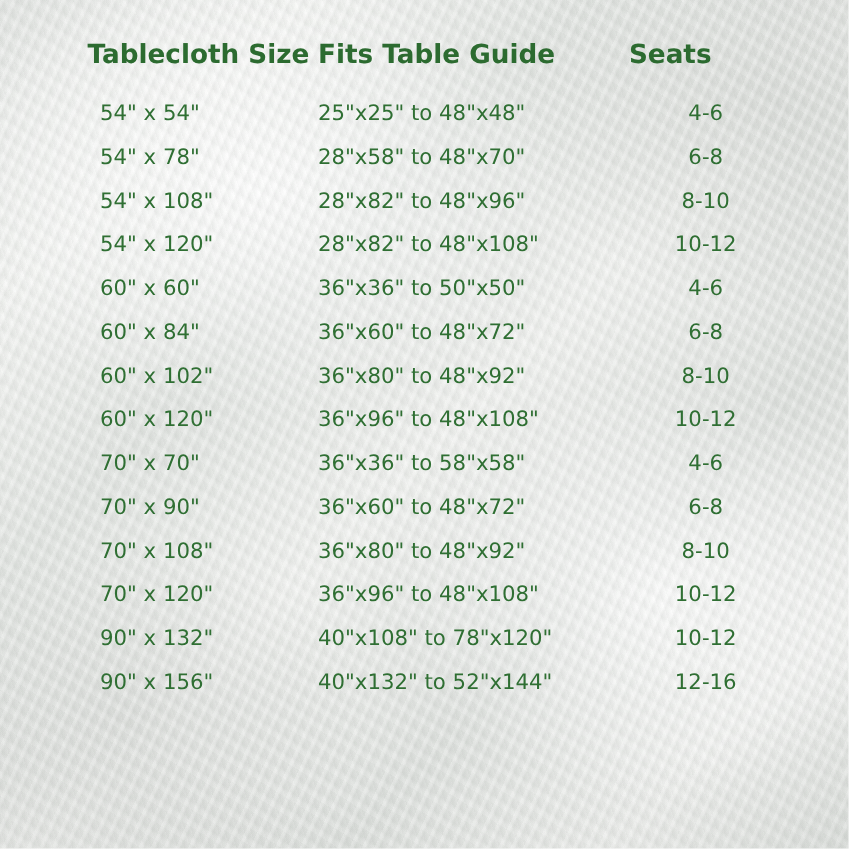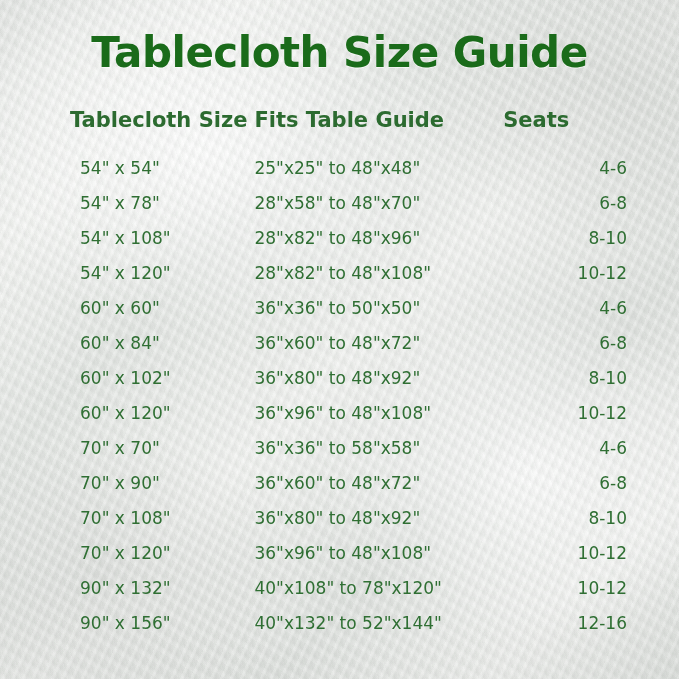--- a/index.html
+++ b/index.html
@@ -80,29 +80,28 @@
   table.size-table th.col-seats { width: 24%; text-align: left; }
   table.size-table td {
     font-family: "DejaVu Sans", sans-serif;
     font-size: 17px;
     color: #2f6f33;
     padding: 7.5px 0;
     white-space: nowrap;
   }
   table.size-table td.col-size { padding-left: 46px; }
   table.size-table td.col-fits { padding-left: 6px; }
-  table.size-table td.col-seats { text-align: right; padding-right: 18px; }
+  table.size-table td.col-seats { text-align: center; padding-right: 18px; }
 </style>
 </head>
 <body>
 
 <div class="page">
   <div class="content">
 
-    <h1 class="title">Tablecloth Size Guide</h1>
 
     <table class="size-table">
       <thead>
         <tr>
           <th class="col-size">Tablecloth Size</th>
           <th class="col-fits">Fits Table Guide</th>
           <th class="col-seats">Seats</th>
         </tr>
       </thead>
       <tbody>

